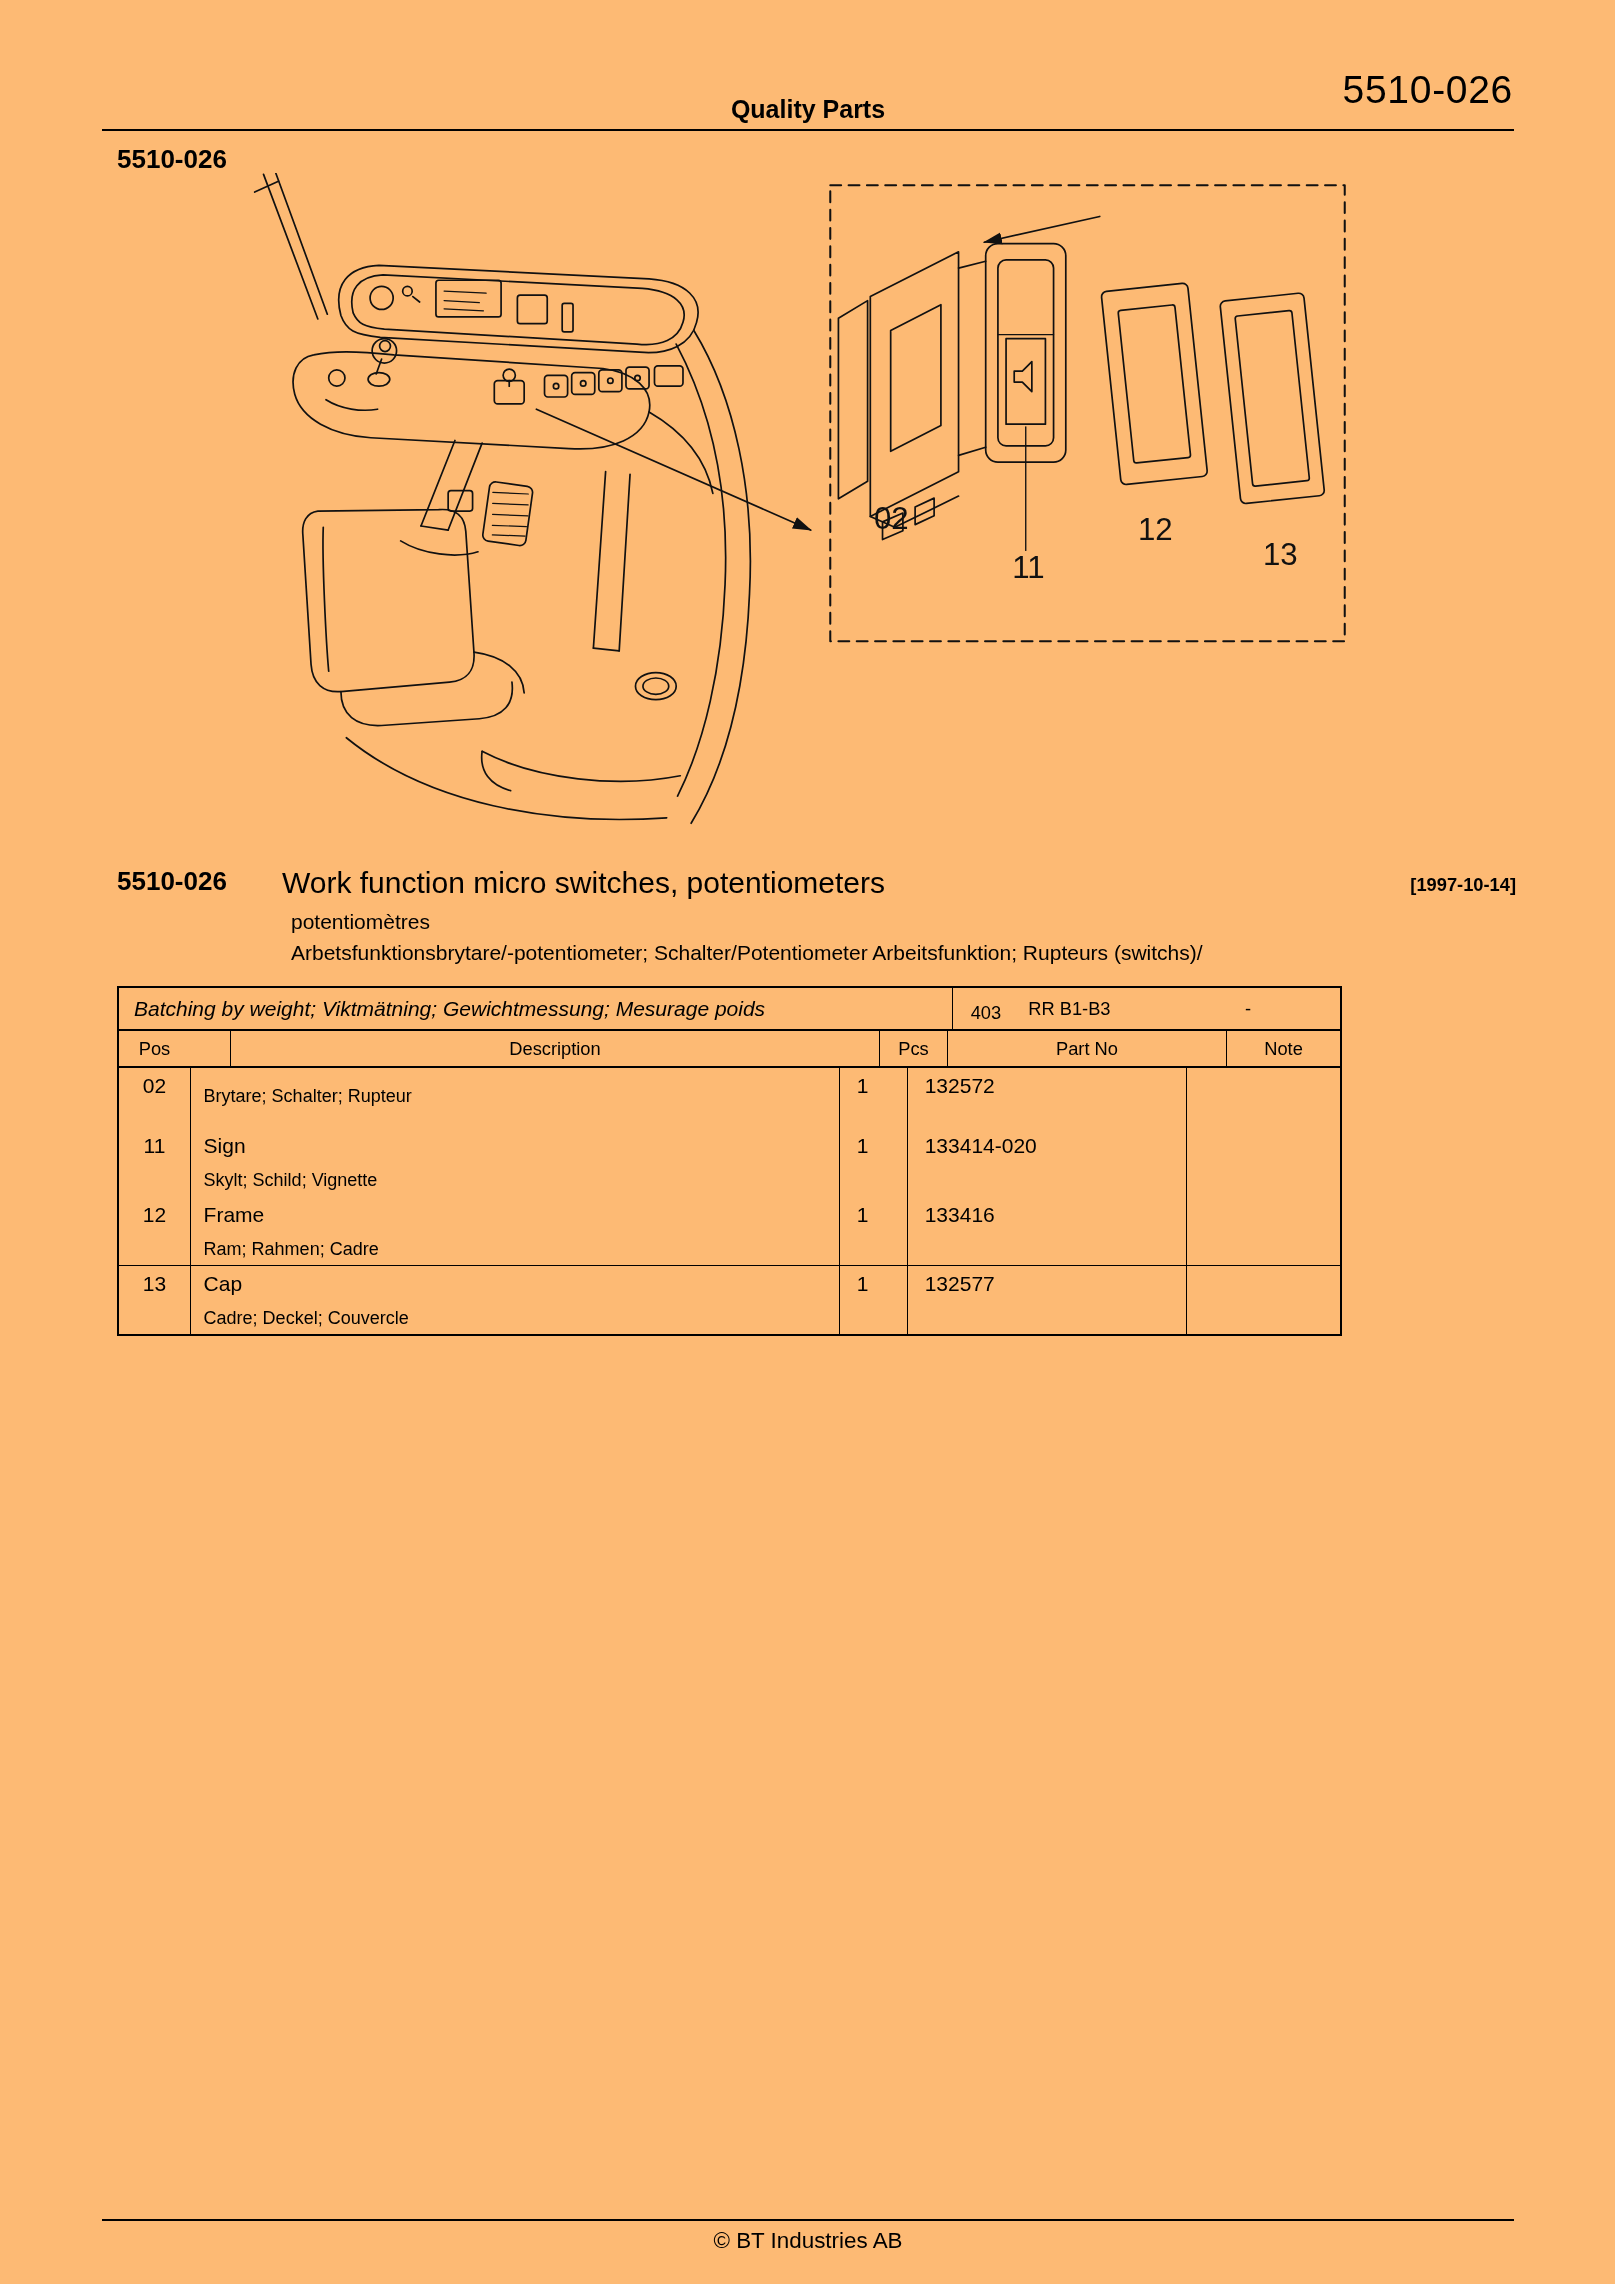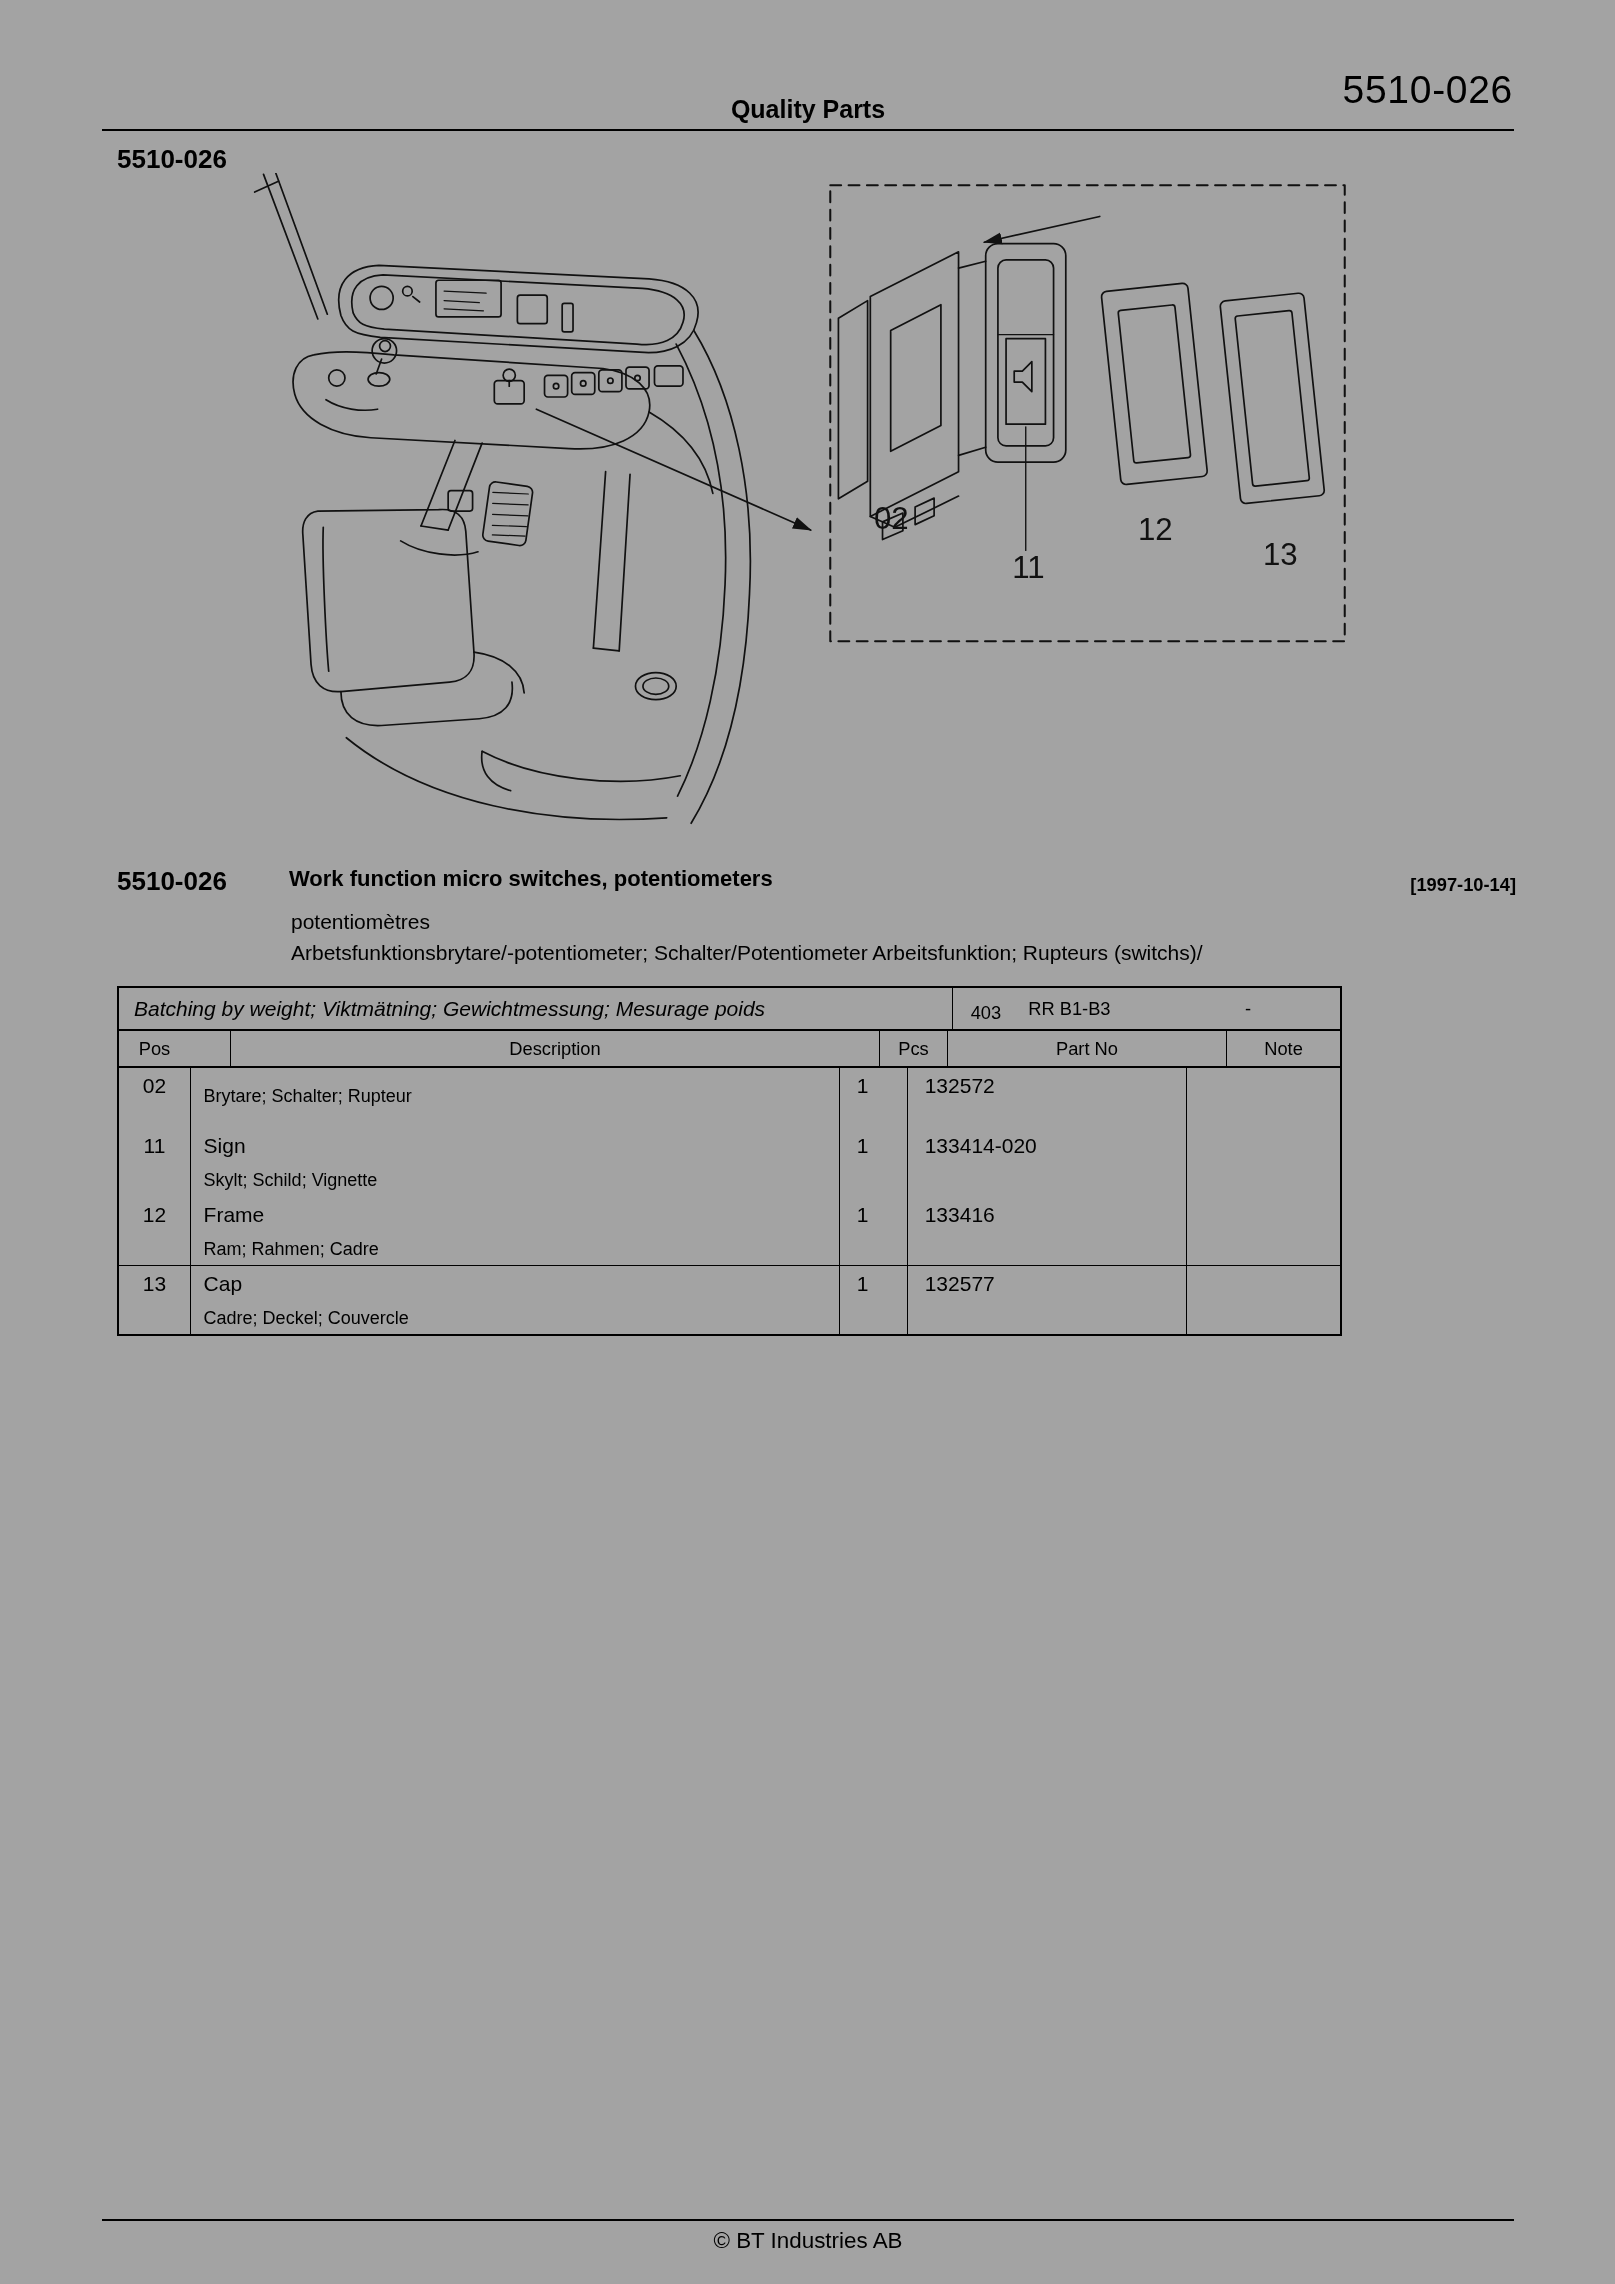--- a/index.html
+++ b/index.html
@@ -1,20 +1,20 @@
 <!DOCTYPE html>
 <html style="font-size:11px"><head>
 <meta charset="utf-8">
 <style>
   * { margin:0; padding:0; box-sizing:border-box; }
   html,body { background:#ffffff; }
   .page {
     position:relative;
     width:1616px; height:2284px;
-    background:#a3a3a3;
+    background:#fdba74;
     color:#000;
     font-family:"Liberation Sans", sans-serif;
     overflow:hidden;
   }
   
   .hdr-center {
     position:absolute; left:0; right:0; top:95px;
     text-align:center; font-size:25px; font-weight:bold;
   }
   .hdr-right {
@@ -29,21 +29,21 @@
     position:absolute; left:117px; top:144px;
     font-size:26px; font-weight:bold;
   }
   
   .figure-svg {
     position:absolute; left:102px; top:173px;
     width:1276px; height:672px;
   }
   
   .title-code { position:absolute; left:117px; top:866px; font-size:26px; font-weight:bold; }
-  .title-text { position:absolute; left:289px; top:866px; font-size:22px; font-weight:bold; }
+  .title-text { position:absolute; left:282px; top:866px; font-size:30px; font-weight:normal; }
   .title-date { position:absolute; right:100px; top:874px; font-size:18.3px; font-weight:bold; }
   .subtitle   { position:absolute; left:291px; top:906px; font-size:21px; line-height:31px; }
   
   .parts-table { position:absolute; left:117px; top:986px; width:1225px; }
   .t-row1 { display:flex; align-items:stretch; height:45px; border:2px solid #000; position:relative; }
   .t-variant {
     width:834px; padding-left:15px; font-style:italic; font-size:21px;
     border-right:1.4px solid #000; display:flex; align-items:center;
   }
   .t-type { flex:1; position:relative; display:flex; align-items:center; font-size:18.3px; }

